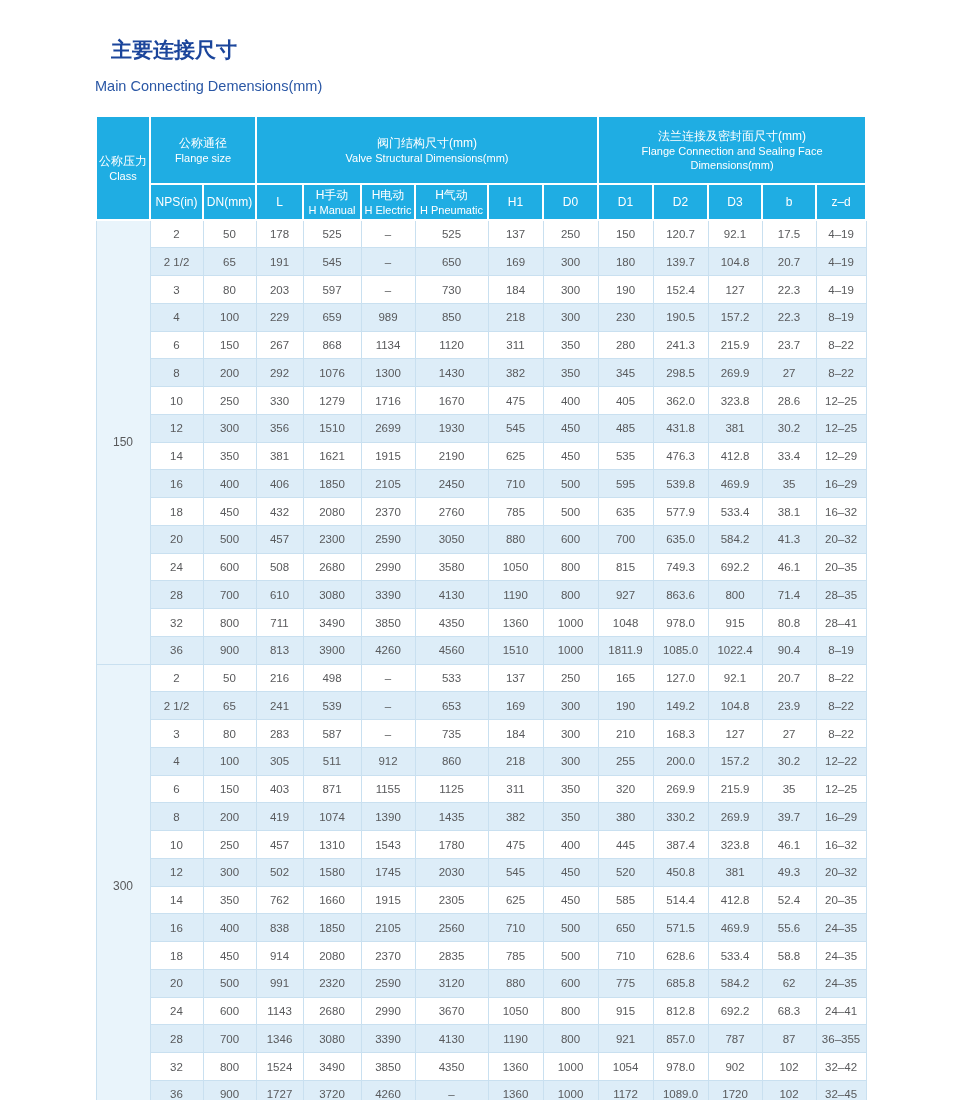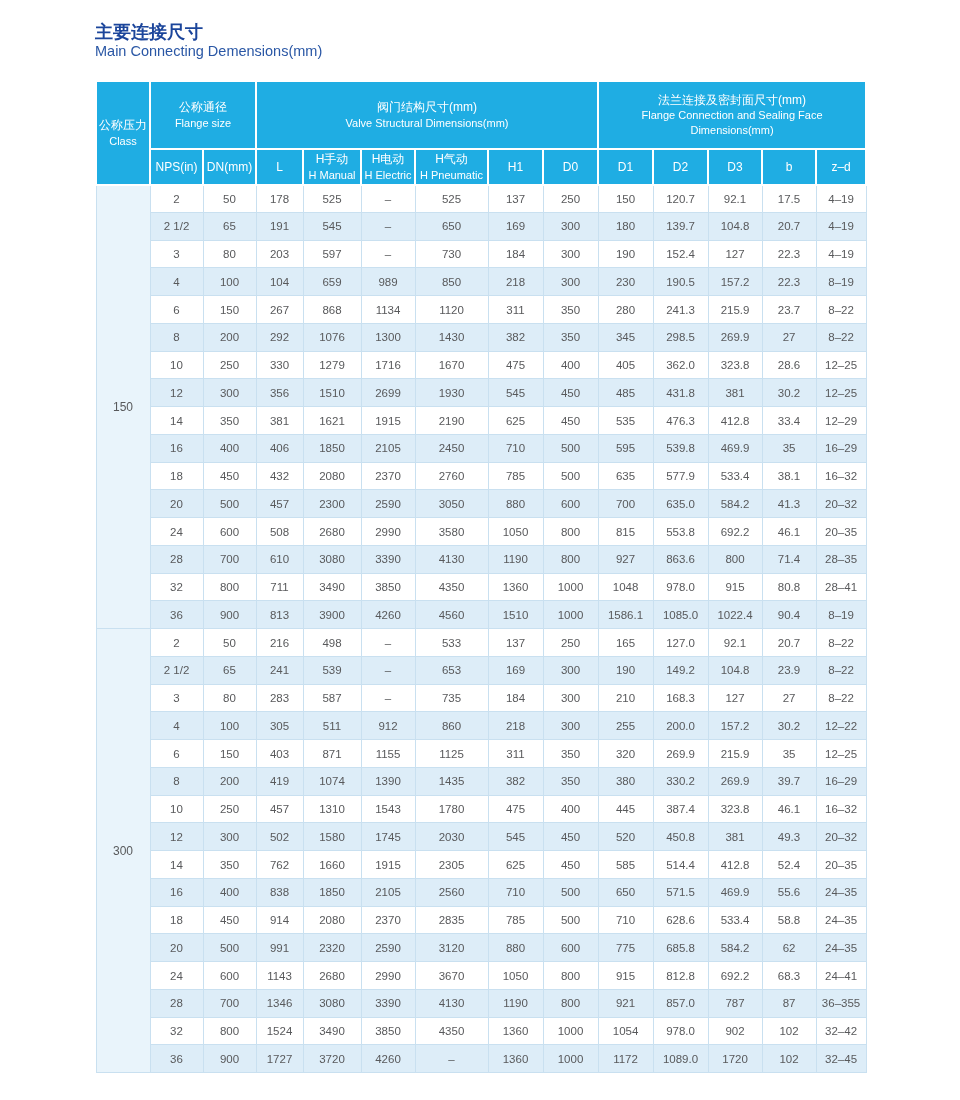--- a/index.html
+++ b/index.html
@@ -8,25 +8,25 @@
     background: #ffffff;
     width: 960px;
     font-family: "Liberation Sans", sans-serif;
   }
   .page {
     width: 960px;
     min-height: 1100px;
     padding: 22px 0 10px 95px;
   }
   .title-zh {
-    font-size: 18px;
+    font-size: 21px;
     font-weight: bold;
     color: #1b459b;
     line-height: 1.15;
-    margin: 0;
+    margin: 16px;
   }
   .title-en {
     font-size: 14.5px;
     color: #2a57a5;
     margin-top: 0;
   }
   table.dim-table {
     border-collapse: collapse;
     table-layout: fixed;
     width: 770px;
@@ -194,21 +194,21 @@
           <td>300</td>
           <td>190</td>
           <td>152.4</td>
           <td>127</td>
           <td>22.3</td>
           <td>4–19</td>
         </tr>
         <tr>
           <td>4</td>
           <td>100</td>
-          <td>104</td>
+          <td>229</td>
           <td>659</td>
           <td>989</td>
           <td>850</td>
           <td>218</td>
           <td>300</td>
           <td>230</td>
           <td>190.5</td>
           <td>157.2</td>
           <td>22.3</td>
           <td>8–19</td>
@@ -336,21 +336,21 @@
         <tr>
           <td>24</td>
           <td>600</td>
           <td>508</td>
           <td>2680</td>
           <td>2990</td>
           <td>3580</td>
           <td>1050</td>
           <td>800</td>
           <td>815</td>
-          <td>553.8</td>
+          <td>749.3</td>
           <td>692.2</td>
           <td>46.1</td>
           <td>20–35</td>
         </tr>
         <tr>
           <td>28</td>
           <td>700</td>
           <td>610</td>
           <td>3080</td>
           <td>3390</td>
@@ -380,21 +380,21 @@
         </tr>
         <tr>
           <td>36</td>
           <td>900</td>
           <td>813</td>
           <td>3900</td>
           <td>4260</td>
           <td>4560</td>
           <td>1510</td>
           <td>1000</td>
-          <td>1586.1</td>
+          <td>1811.9</td>
           <td>1085.0</td>
           <td>1022.4</td>
           <td>90.4</td>
           <td>8–19</td>
         </tr>
       </tbody>
       <tbody>
         <tr>
           <td class="class-cell" rowspan="16">300</td>
           <td>2</td>

